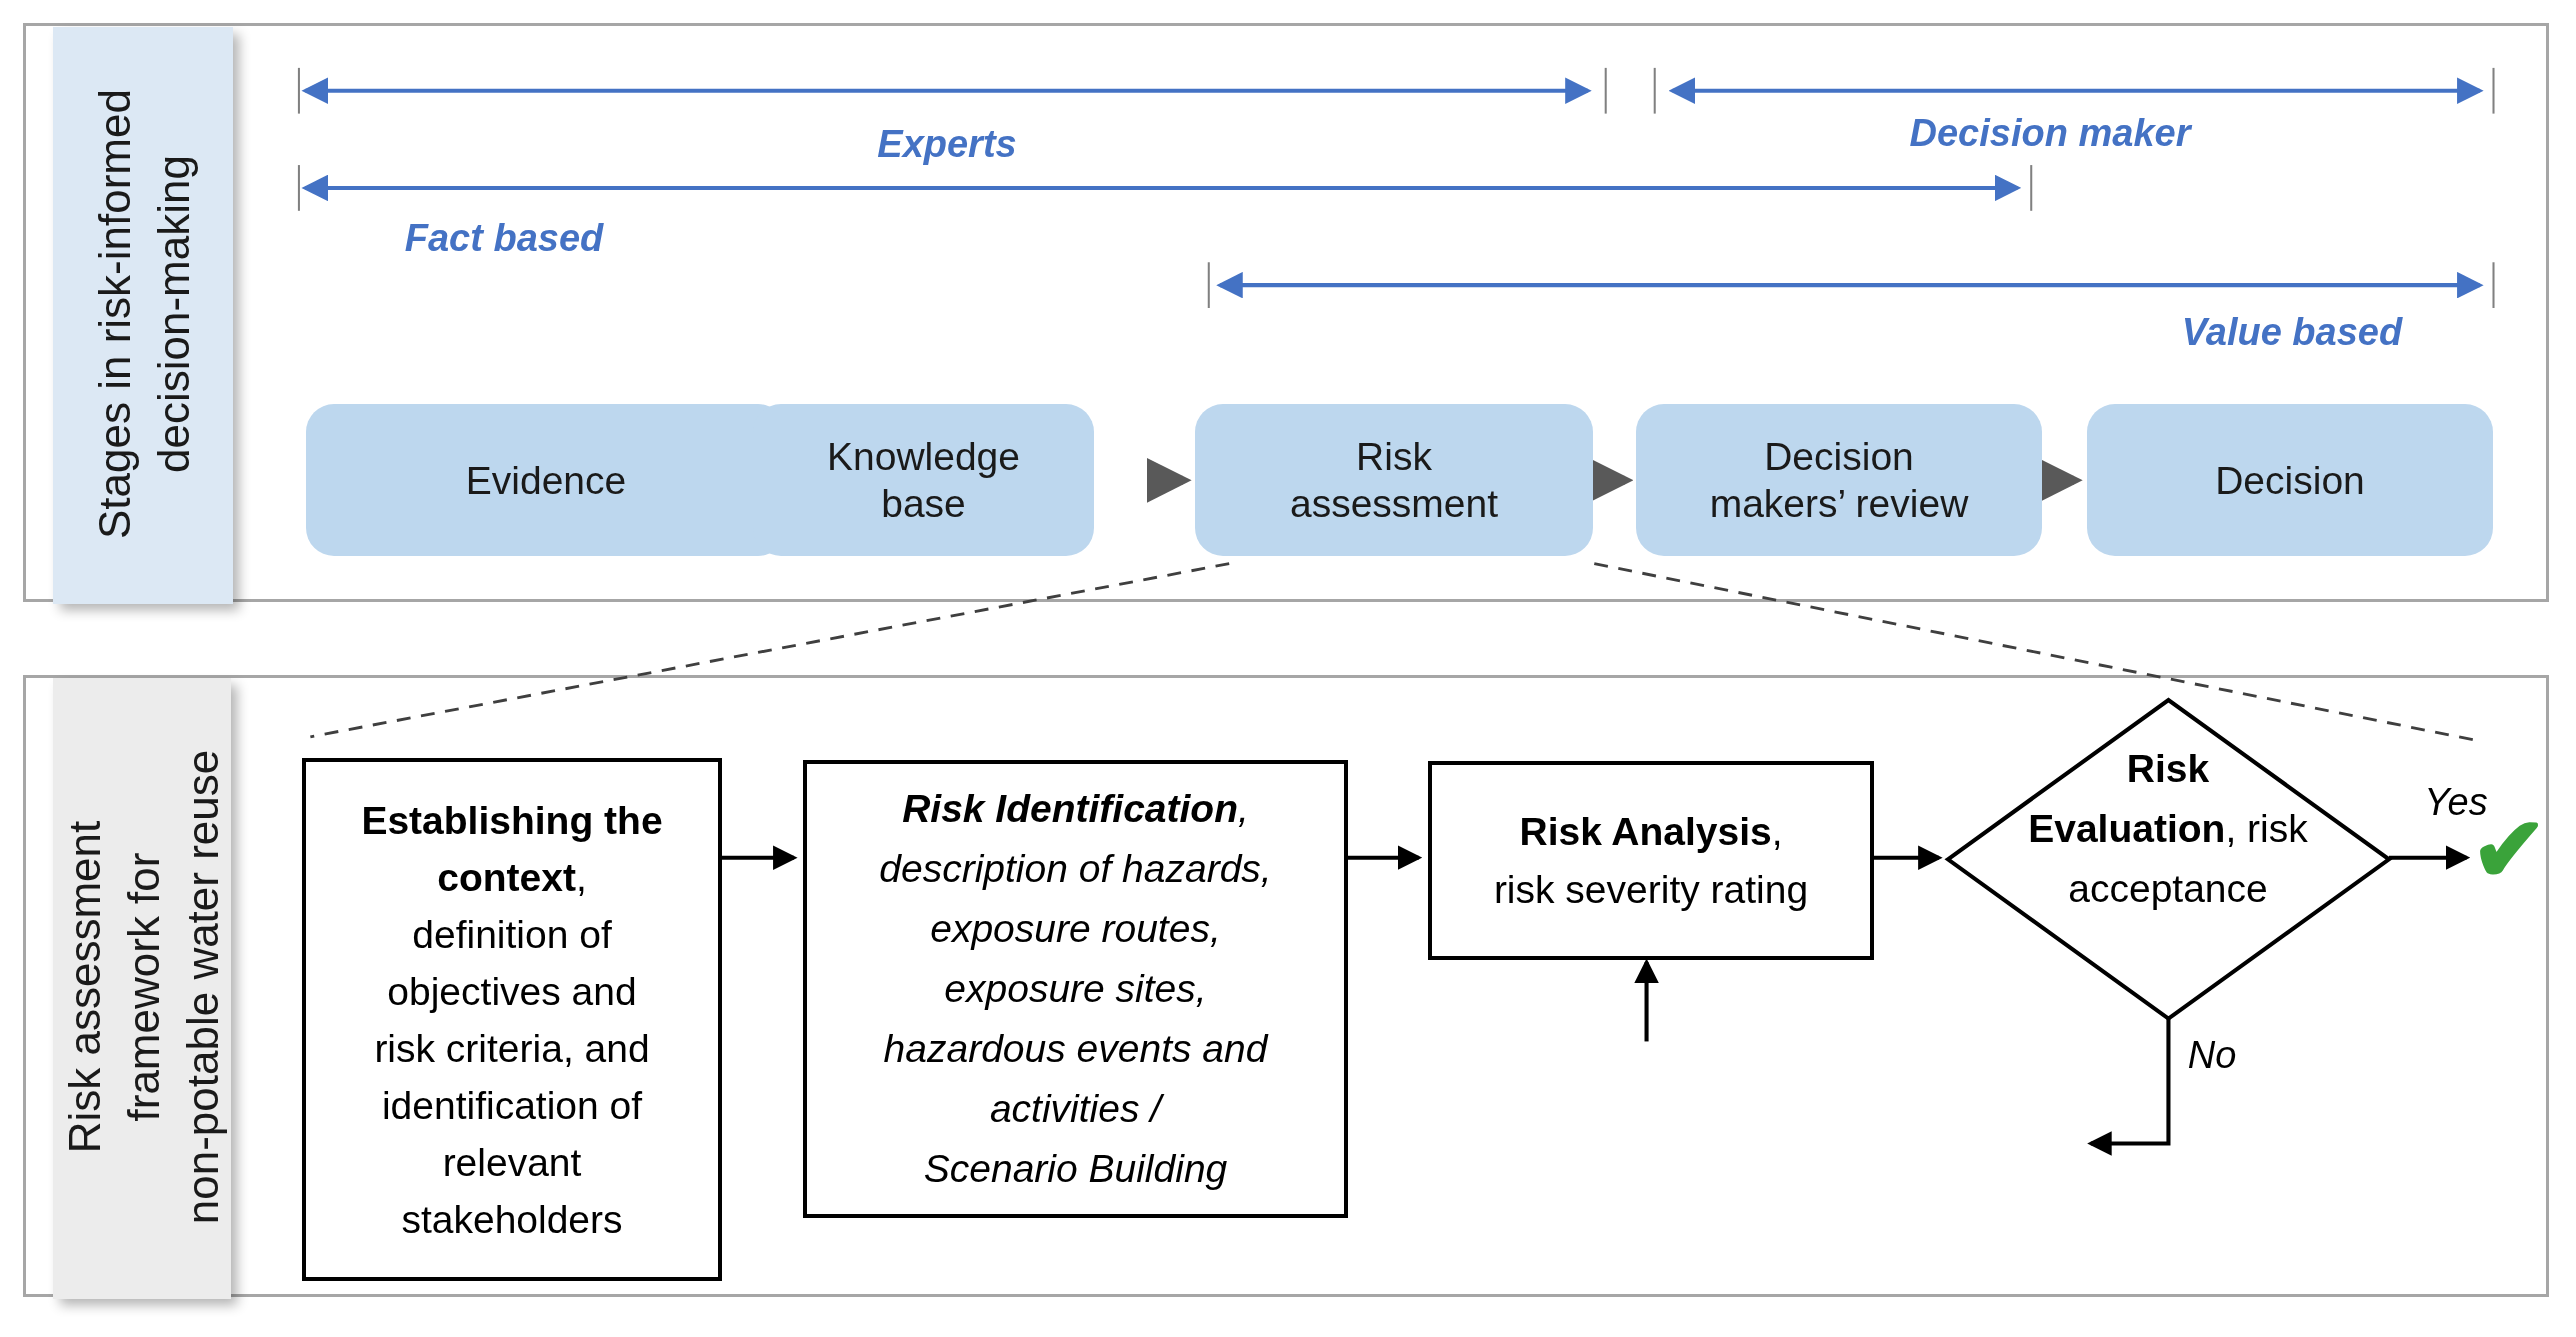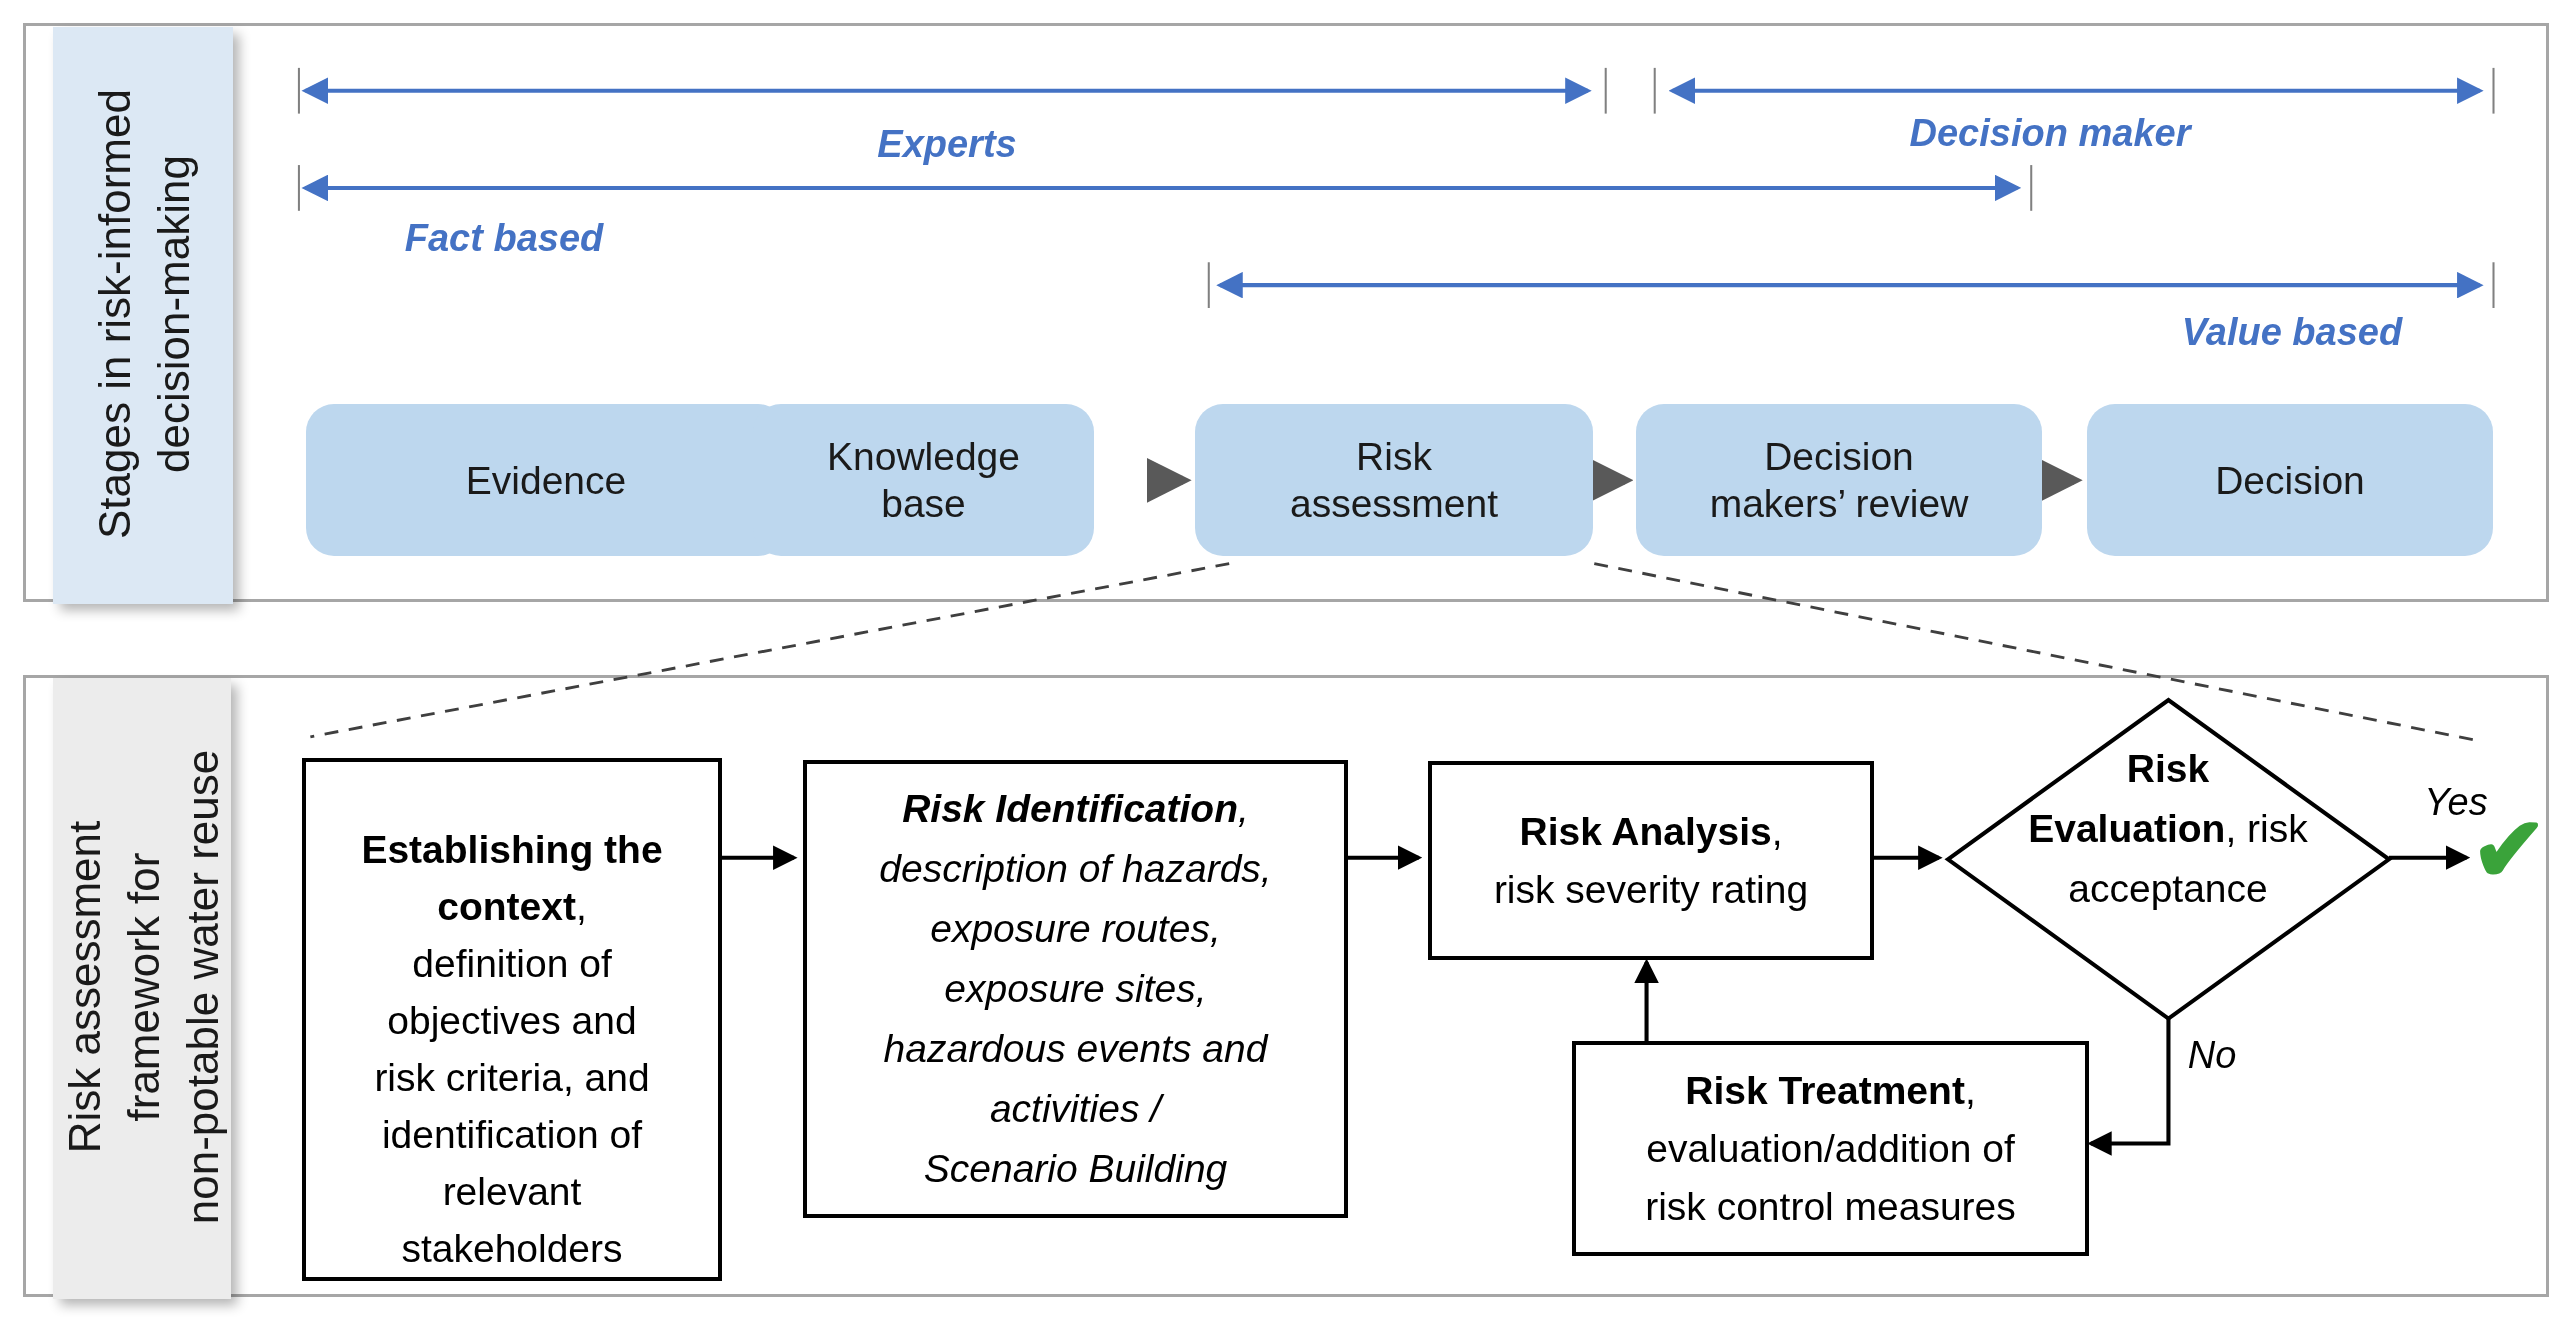--- a/index.html
+++ b/index.html
@@ -52,21 +52,21 @@
     font-size:39px;line-height:47px;text-align:center;white-space:pre-line;color:var(--text_dark);}
   #stage-evidence{left:306px;width:480px;}
   #stage-knowledge-base{left:753px;width:341px;}
   #stage-risk-assessment{left:1195px;width:398px;}
   #stage-decision-makers-review{left:1636px;width:406px;}
   #stage-decision{left:2087px;width:406px;}
 
   .flow-box{position:absolute;z-index:4;background:#fff;border:4.1px solid #000;
     display:flex;align-items:center;justify-content:center;color:#000;}
   .flow-text{width:100%;text-align:center;font-size:39px;line-height:58px;white-space:pre-line;}
-  #box-context{left:302px;top:758px;width:412px;height:515px;align-items:flex-end;}
+  #box-context{left:302px;top:758px;width:412px;height:515px;}
   #box-context .flow-text{line-height:57px;}
   #box-identification{left:803px;top:760px;width:537px;height:450px;}
   #box-identification .flow-text{line-height:60px;font-style:italic;}
   #box-analysis{left:1428px;top:761px;width:438px;height:191px;}
   #box-treatment{left:1572px;top:1041px;width:509px;height:207px;}
 
   #diamond-text{position:absolute;z-index:4;left:1972px;top:739px;width:392px;
     text-align:center;font-size:39px;line-height:60px;white-space:pre-line;color:#000;}
 
   .branch-label{position:absolute;z-index:4;transform:translate(-50%,-50%);
@@ -173,25 +173,20 @@
 exposure routes,
 exposure sites,
 hazardous events and
 activities /
 Scenario Building</span></div>
   </div>
   <div class="flow-box" id="box-analysis">
     <div class="flow-text"><b>Risk Analysis</b><span>,
 risk severity rating</span></div>
   </div>
-  <div class="flow-box" id="box-treatment">
-    <div class="flow-text"><b>Risk Treatment</b><span>,
-evaluation/addition of
-risk control measures</span></div>
-  </div>
 
   <div id="diamond-text"><b>Risk
 Evaluation</b><span>, risk
 acceptance</span></div>
 
   <div class="branch-label" id="label-yes">Yes</div>
   <div class="branch-label" id="label-no">No</div>
   <div id="check-icon">✔</div>
 
 </div>

